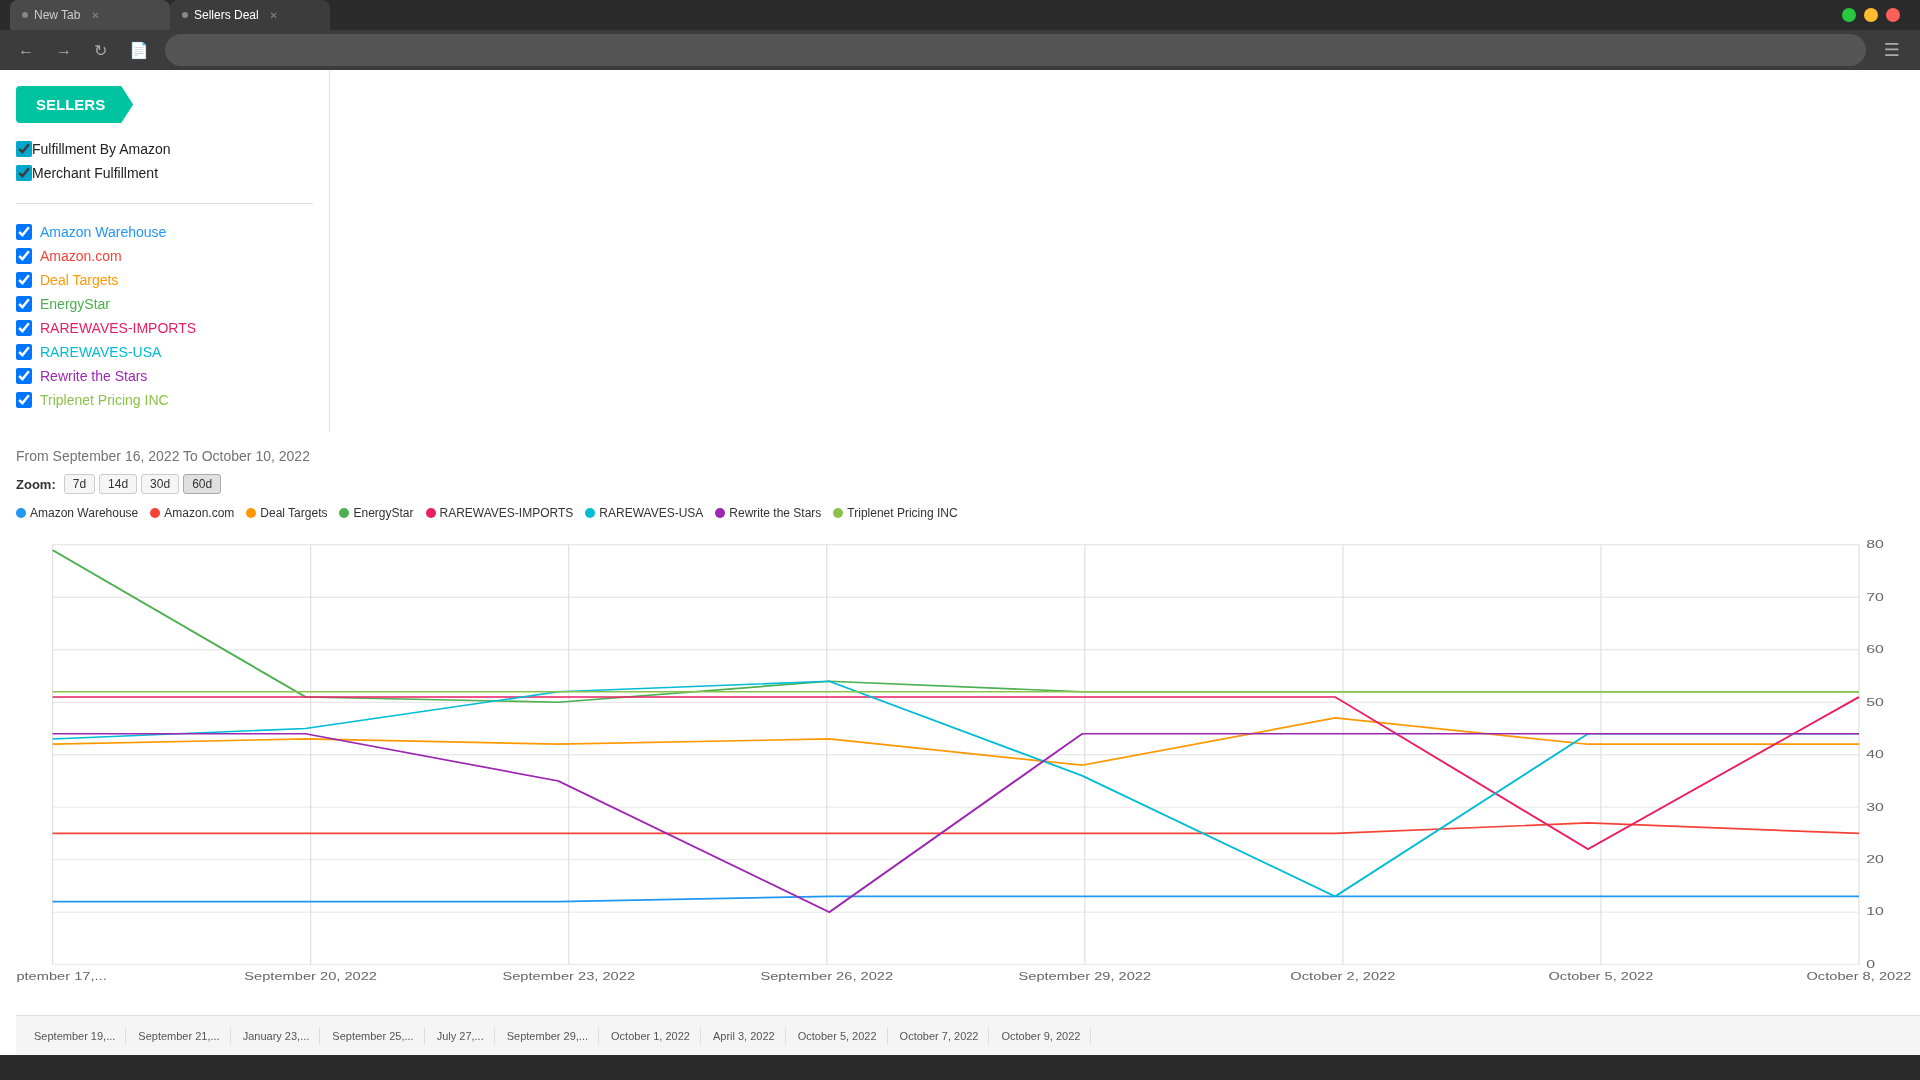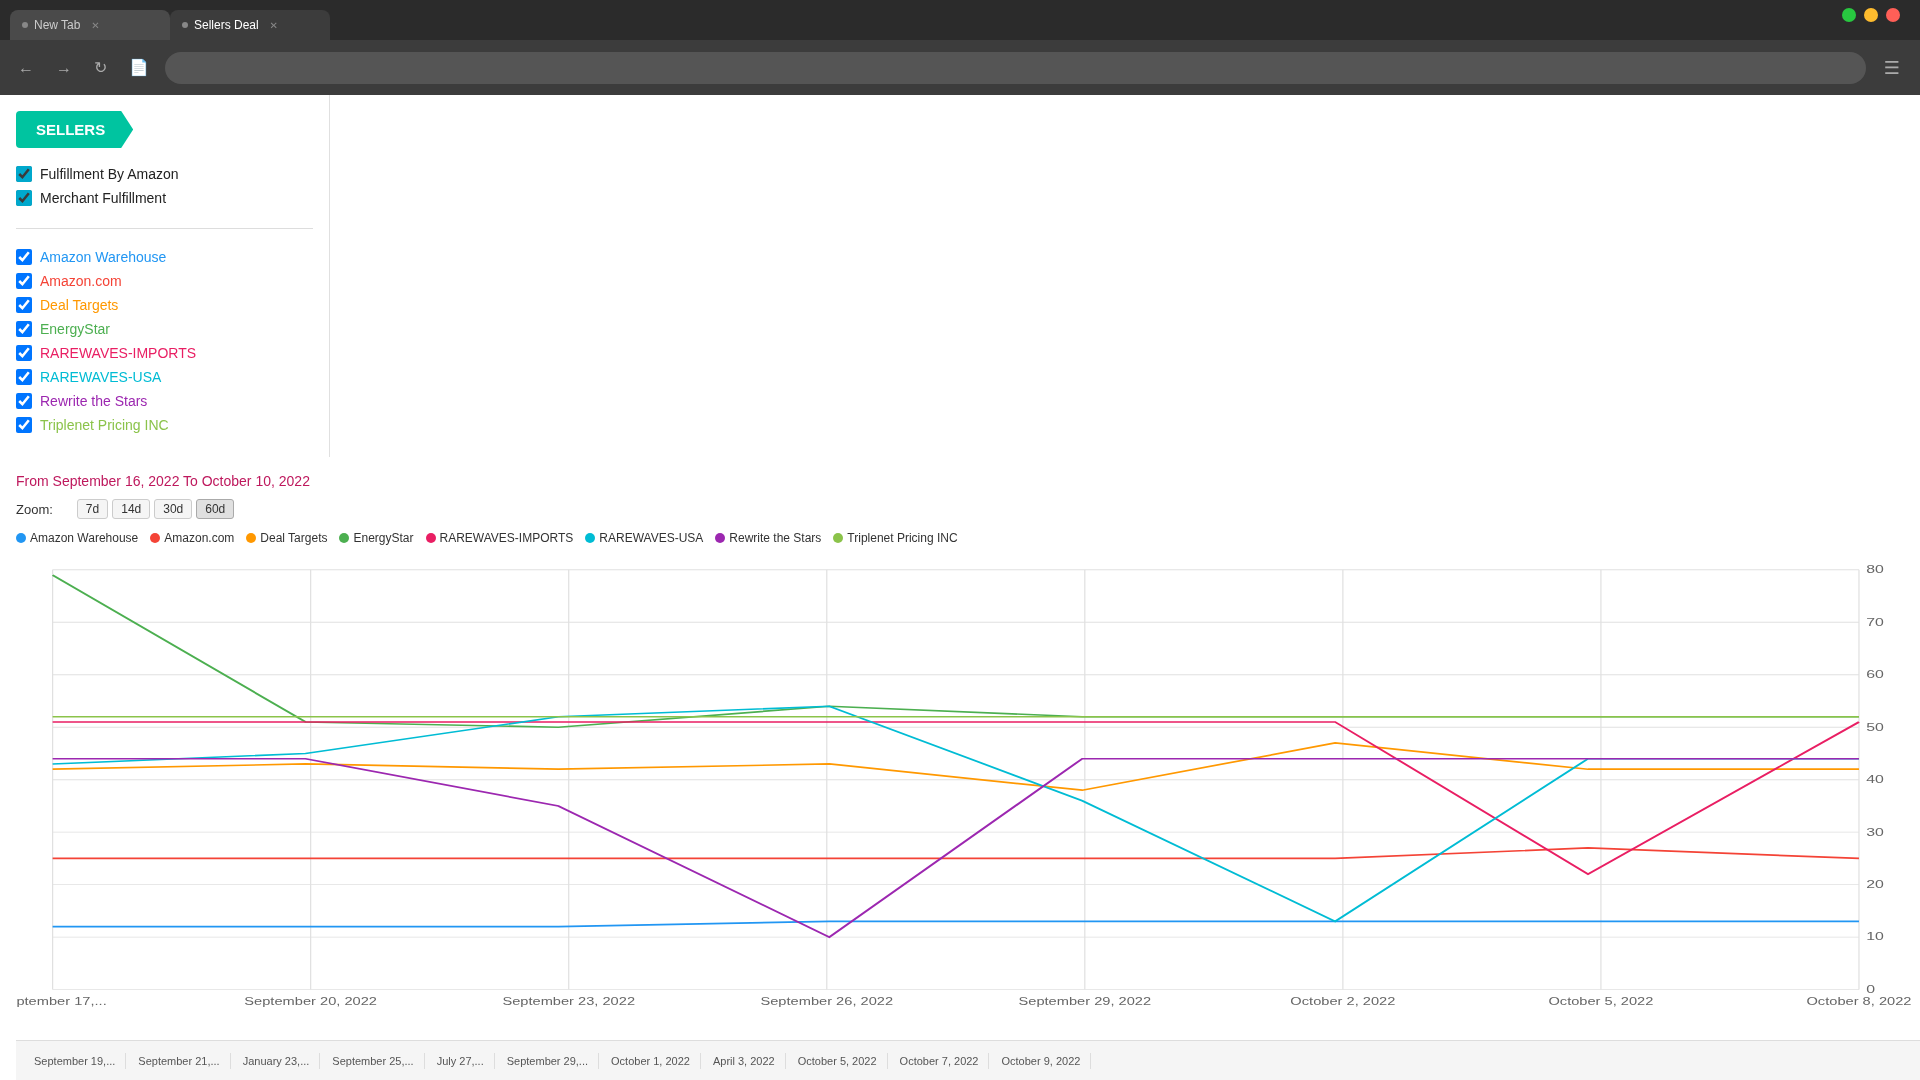--- a/index.html
+++ b/index.html
@@ -1,21 +1,21 @@
 <!DOCTYPE html>
 <html><head>
   <meta charset="utf-8">
   <style>
     * { box-sizing: border-box; margin: 0; padding: 0; }
     body { font-family: Arial, sans-serif; background: #2b2b2b; width: 1920px; height: 1080px; overflow: hidden; }
 
     
     .browser-chrome {
       background: #3c3c3c;
-      height: 95px;
+      height: 70px;
       display: flex;
       flex-direction: column;
     }
     .tab-bar {
       height: 40px;
       background: #2b2b2b;
       display: flex;
       align-items: flex-end;
       padding: 0 10px;
       position: relative;
@@ -125,21 +125,20 @@
     }
 
     .fulfillment-section {
       margin-bottom: 20px;
       padding-bottom: 14px;
       border-bottom: 1px solid #ddd;
     }
     .checkbox-row {
       display: flex;
       align-items: center;
-      gap: 8px;
       margin-bottom: 8px;
     }
     .checkbox-row input[type="checkbox"] {
       width: 16px; height: 16px;
       accent-color: #00a8cc;
       cursor: pointer;
     }
     .checkbox-label {
       font-size: 14px;
       font-weight: 500;
@@ -168,33 +167,33 @@
     .chart-area {
       flex: 1;
       padding: 16px 0 0 16px;
       display: flex;
       flex-direction: column;
       overflow: hidden;
     }
 
     .date-range {
       font-size: 14px;
-      color: #be185d;
+      color: #737373;
       margin-bottom: 10px;
     }
 
     .zoom-bar {
       display: flex;
       align-items: center;
       gap: 4px;
       margin-bottom: 12px;
       font-size: 13px;
       color: #444;
     }
-    .zoom-label { margin-right: 20px; font-size: 13px; color: #333; }
+    .zoom-label { margin-right: 4px; font-size: 13px; color: #333; font-weight: bold; }
     .zoom-btn {
       padding: 2px 8px;
       border: 1px solid #ccc;
       border-radius: 3px;
       background: #f5f5f5;
       font-size: 12px;
       cursor: pointer;
       color: #333;
     }
     .zoom-btn.active {

